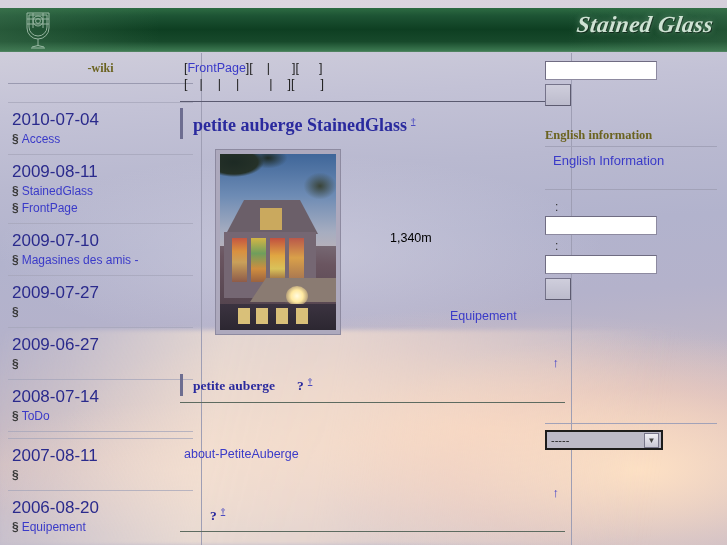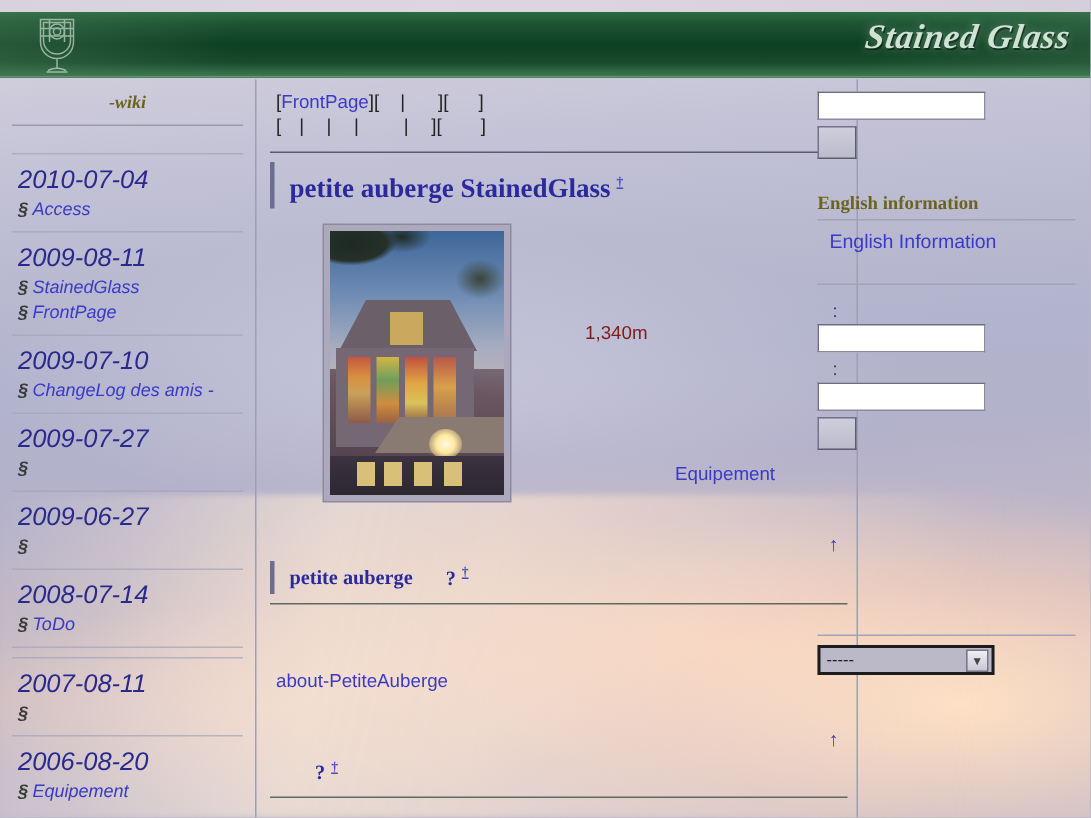--- a/index.html
+++ b/index.html
@@ -75,25 +75,24 @@
     text-shadow: 1px 1px 0 rgba(0,0,0,0.45), 0 0 6px rgba(210,240,215,0.35);
     transform: skewX(-8deg);
     z-index:4;
     white-space:nowrap;
   }
 
   
   #wrap { position:absolute; left:0; top:53px; width:727px; height:492px; z-index:2; }
 
   #left-col {
-    position:absolute; left:0; top:0; width:171px; height:492px;
+    position:absolute; left:0; top:0; width:202px; height:492px;
     padding: 6px 8px 0 8px;
     border-right:1px solid #9e9eb4;
     overflow:hidden;
-    font-style:italic;
   }
   #center-col {
     position:absolute; left:172px; top:0; width:400px; height:492px;
     padding: 8px 6px 0 8px;
     border-right:1px solid #9e9eb4;
     overflow:hidden;
   }
   #right-col {
     position:absolute; left:535px; top:0; width:192px; height:492px;
     padding: 8px 10px 0 10px;
@@ -183,22 +182,22 @@
   .ph-eave { position:absolute; left:30px; top:124px; width:86px; height:0;
     border-left:16px solid transparent; border-right:0 solid transparent; border-bottom:24px solid #8a7b72; }
   .ph-lamp { position:absolute; left:66px; top:132px; width:22px; height:20px; border-radius:50%;
     background: radial-gradient(circle, #fffbe0 0%, #ffe9a0 40%, rgba(255,210,120,0.25) 80%); }
   .ph-base { position:absolute; left:0; top:150px; width:116px; height:26px;
     background: linear-gradient(180deg,#3b3340 0%, #2c2731 100%); }
   .ph-lowwin { position:absolute; top:154px; width:12px; height:16px; background:#d9c079; }
   .lw1{ left:18px;} .lw2{ left:36px;} .lw3{ left:56px;} .lw4{ left:76px;}
 
   .photo-note {
-    position:absolute; left:210px; top:68px;
-    color:#7f1d1d; font-size:12.5px;
+    position:absolute; left:210px; top:84px;
+    color:#000000; font-size:12.5px;
   }
   .eq-link {
     position:absolute; left:270px; top:162px;
     color:#3a3ac8; font-size:12.5px; text-decoration:none;
   }
 
   .uparrow {
     float:right; color:#3a3ac8; font-size:13px; text-decoration:none; padding-right:6px;
   }
   .body-link { color:#3a3ac8; font-size:12.5px; text-decoration:none; display:inline-block; padding:2px 0 0 4px;margin-top:24px;}
@@ -299,21 +298,21 @@
         </div>
         <div class="rc-item">
           <span class="rc-sect">§</span><a class="rc-link" href="#">FrontPage</a>
         </div>
       </div>
       <hr class="hr-faint">
 
       <div>
         <div class="rc-date">2009-07-10</div>
         <div class="rc-item">
-          <span class="rc-sect">§</span><a class="rc-link" href="#">ChangeLog des amis -</a>
+          <span class="rc-sect">§</span><a class="rc-link" href="#">Magasines des amis -</a>
         </div>
       </div>
       <hr class="hr-faint">
 
       <div>
         <div class="rc-date">2009-07-27</div>
         <div class="rc-item">
           <span class="rc-sect">§</span><a class="rc-link" href="#"></a>
         </div>
       </div>

